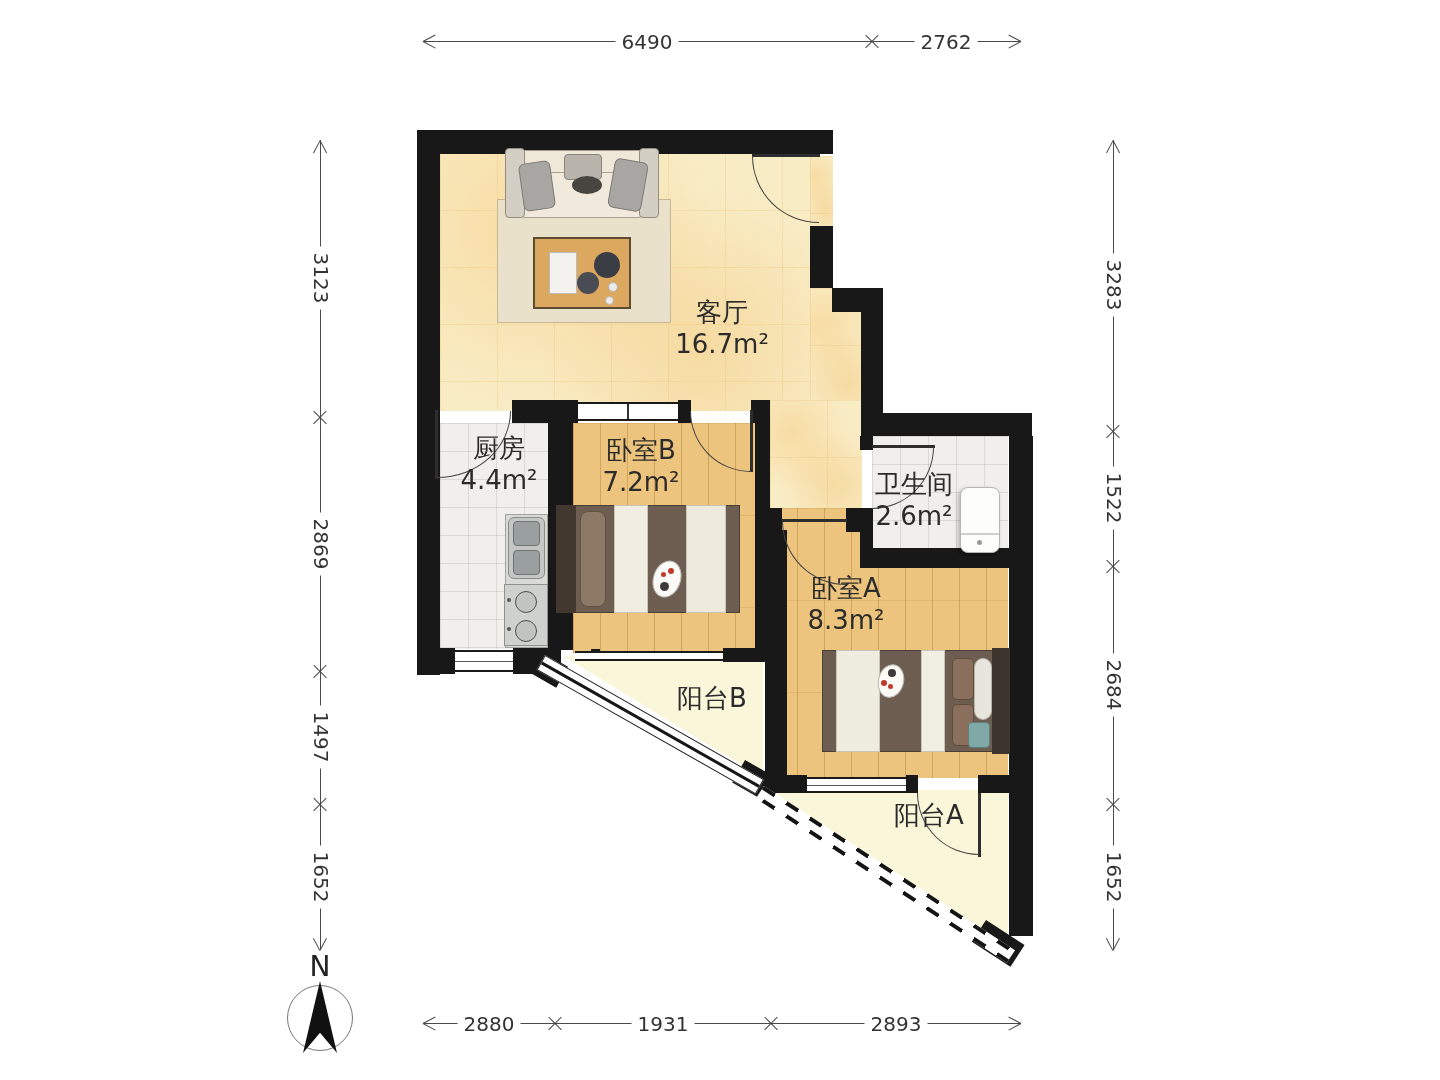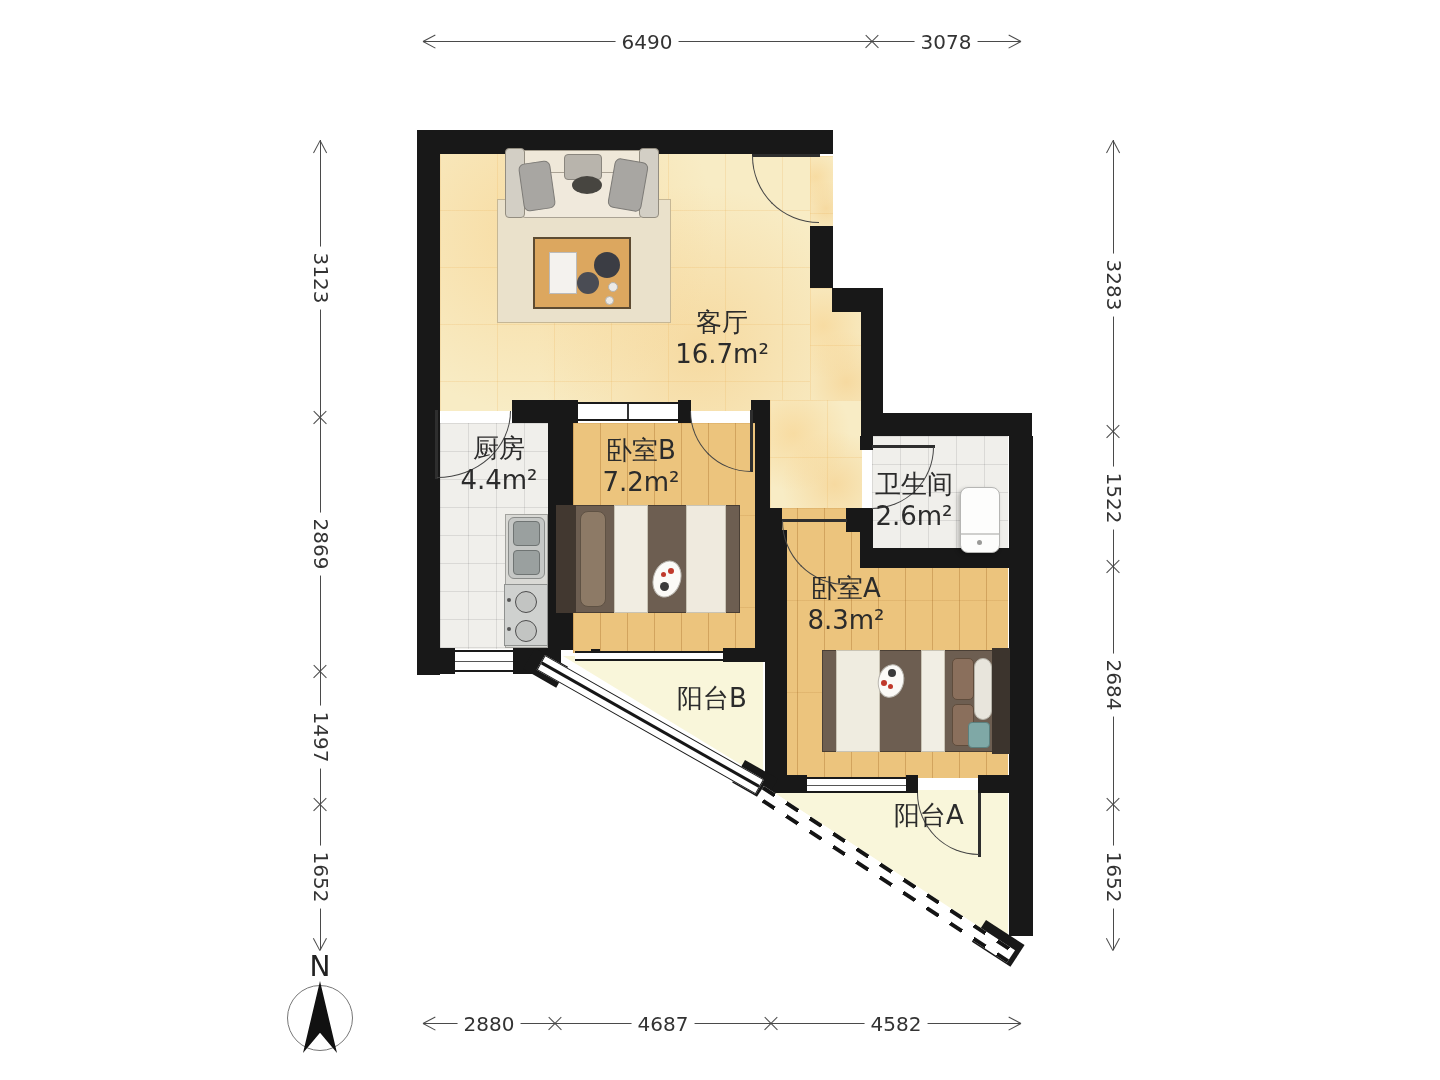--- a/index.html
+++ b/index.html
@@ -193,21 +193,21 @@
   <div class="fur" style="left:878px;top:664px;width:26px;height:34px;background:#fbfaf7;border:1px solid #b9b6af;border-radius:50%;transform:rotate(14deg);"></div>
   <div class="fur" style="left:888px;top:669px;width:8px;height:8px;background:#3a3a3a;border-radius:50%;"></div>
   <div class="fur" style="left:881px;top:680px;width:6px;height:6px;background:#c0392b;border-radius:50%;"></div>
   <div class="fur" style="left:888px;top:684px;width:5px;height:5px;background:#c0392b;border-radius:50%;"></div>
 
   <div class="fur" style="left:960px;top:487px;width:40px;height:66px;background:#fdfdfc;border:1px solid #b6b6b4;border-radius:8px;box-shadow:-2px 2px 4px rgba(0,0,0,.25);"></div>
   <div class="fur" style="left:961px;top:533px;width:38px;height:1.5px;background:#cfcfcd;"></div>
   <div class="fur" style="left:977px;top:540px;width:5px;height:5px;background:#9a9a98;border-radius:50%;"></div>
 
 
-  <div class="roomlab" style="left:722px;top:306px;">
+  <div class="roomlab" style="left:722px;top:296px;">
     <div>客厅</div>
     <div>16.7m²</div>
   </div>
   <div class="roomlab" style="left:499px;top:432px;">
     <div>厨房</div>
     <div>4.4m²</div>
   </div>
   <div class="roomlab" style="left:641px;top:434px;">
     <div>卧室B</div>
     <div>7.2m²</div>
@@ -228,34 +228,34 @@
   </div>
 
   <div class="dline" style="left:423px;top:41px;width:598px;height:1.2px;"></div>
   <div class="ah" style="left:423px;top:41px;transform:rotate(28deg);transform-origin:0 50%;"></div>
   <div class="ah" style="left:423px;top:41px;transform:rotate(-28deg);transform-origin:0 50%;"></div>
   <div class="ah" style="left:1007px;top:41px;transform:rotate(28deg);transform-origin:100% 50%;"></div>
   <div class="ah" style="left:1007px;top:41px;transform:rotate(-28deg);transform-origin:100% 50%;"></div>
   <div class="xm" style="left:863px;top:41px;transform:rotate(45deg);"></div>
   <div class="xm" style="left:863px;top:41px;transform:rotate(-45deg);"></div>
   <span class="dlab" style="left:647px;top:42px;">6490</span>
-  <span class="dlab" style="left:946px;top:42px;">3078</span>
+  <span class="dlab" style="left:946px;top:42px;">2762</span>
 
   <div class="dline" style="left:423px;top:1023px;width:598px;height:1.2px;"></div>
   <div class="ah" style="left:423px;top:1023px;transform:rotate(28deg);transform-origin:0 50%;"></div>
   <div class="ah" style="left:423px;top:1023px;transform:rotate(-28deg);transform-origin:0 50%;"></div>
   <div class="ah" style="left:1007px;top:1023px;transform:rotate(28deg);transform-origin:100% 50%;"></div>
   <div class="ah" style="left:1007px;top:1023px;transform:rotate(-28deg);transform-origin:100% 50%;"></div>
   <div class="xm" style="left:546px;top:1023px;transform:rotate(45deg);"></div>
   <div class="xm" style="left:546px;top:1023px;transform:rotate(-45deg);"></div>
   <div class="xm" style="left:762px;top:1023px;transform:rotate(45deg);"></div>
   <div class="xm" style="left:762px;top:1023px;transform:rotate(-45deg);"></div>
   <span class="dlab" style="left:489px;top:1024px;">2880</span>
-  <span class="dlab" style="left:663px;top:1024px;">4687</span>
-  <span class="dlab" style="left:896px;top:1024px;">4582</span>
+  <span class="dlab" style="left:663px;top:1024px;">1931</span>
+  <span class="dlab" style="left:896px;top:1024px;">2893</span>
 
   <div class="dline" style="left:320px;top:140px;width:1.2px;height:810px;"></div>
   <div class="ah" style="left:320px;top:140px;transform:rotate(62deg);transform-origin:0 50%;"></div>
   <div class="ah" style="left:320px;top:140px;transform:rotate(118deg);transform-origin:0 50%;"></div>
   <div class="ah" style="left:320px;top:950px;transform:rotate(-62deg);transform-origin:0 50%;"></div>
   <div class="ah" style="left:320px;top:950px;transform:rotate(-118deg);transform-origin:0 50%;"></div>
   <div class="xm" style="left:311px;top:417px;transform:rotate(45deg);"></div>
   <div class="xm" style="left:311px;top:417px;transform:rotate(-45deg);"></div>
   <div class="xm" style="left:311px;top:671px;transform:rotate(45deg);"></div>
   <div class="xm" style="left:311px;top:671px;transform:rotate(-45deg);"></div>

